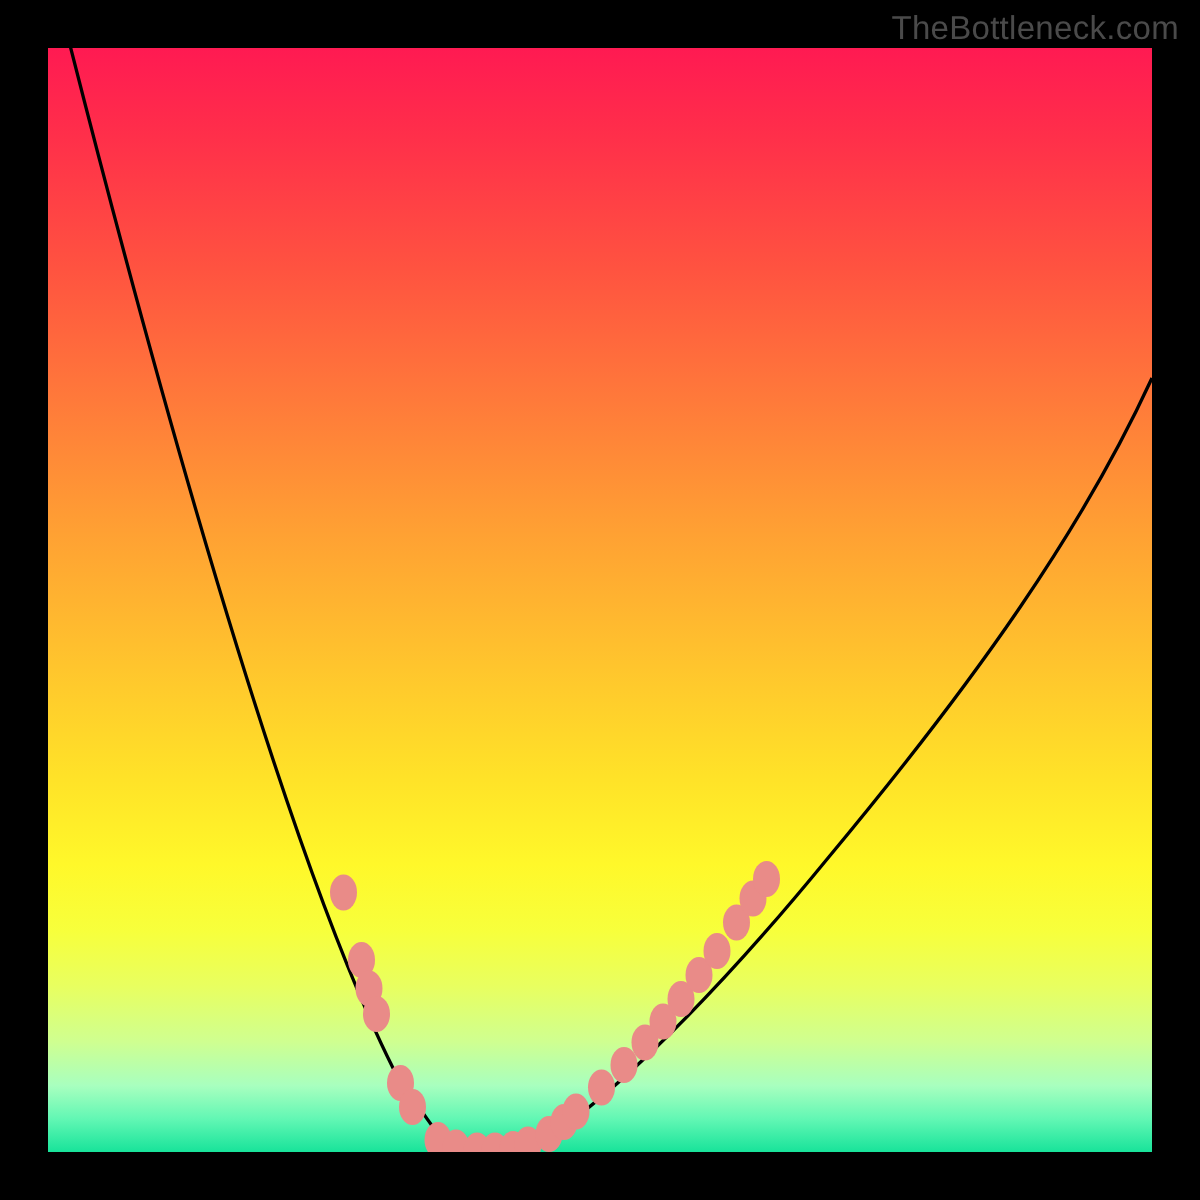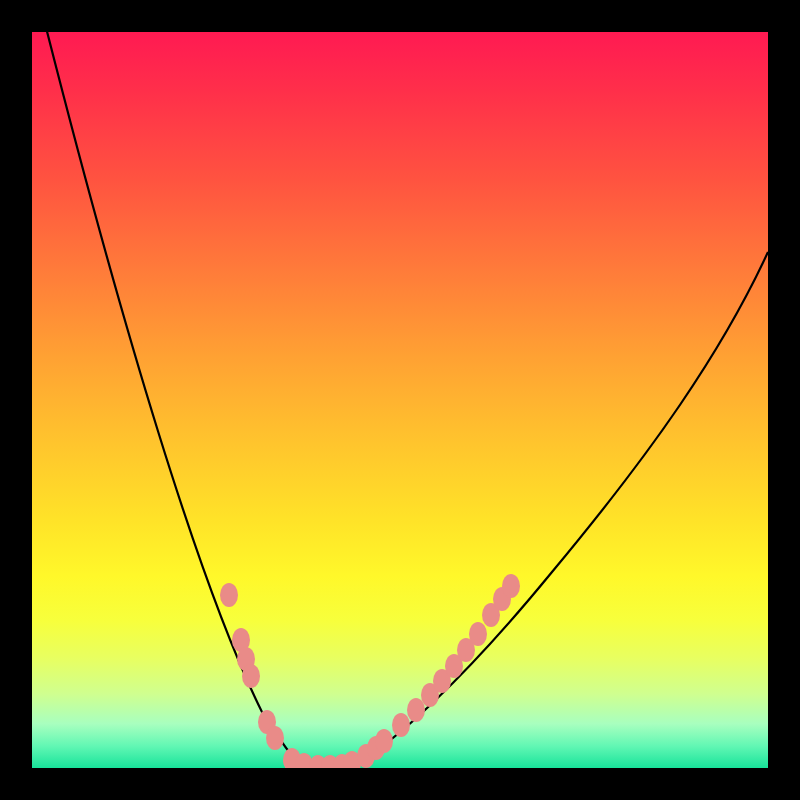--- a/index.html
+++ b/index.html
@@ -68,20 +68,21 @@
     width: 100%;
     height: 100%;
     z-index: 20;
   }
 </style>
 </head>
 <body>
 
 <div class="outer">
 
+  <div class="watermark">TheBottleneck.com</div>
 
   <div class="plot">
     <div class="gradient"></div>
 
     <svg class="curve" viewBox="0 0 736 736" preserveAspectRatio="none">
       <path fill="none" stroke="#000000" stroke-width="2.2" d="M 0 -60 C 90 300, 170 560, 230 680 C 250 710, 258 724, 268 730 C 276 734, 286 736, 296 736 C 306 736, 316 735, 326 730 C 360 712, 430 650, 520 540 C 620 420, 690 320, 736 220"></path>
     </svg>
 
     <svg class="dots" viewBox="0 0 736 736" preserveAspectRatio="none">
       <g id="dots-group">

